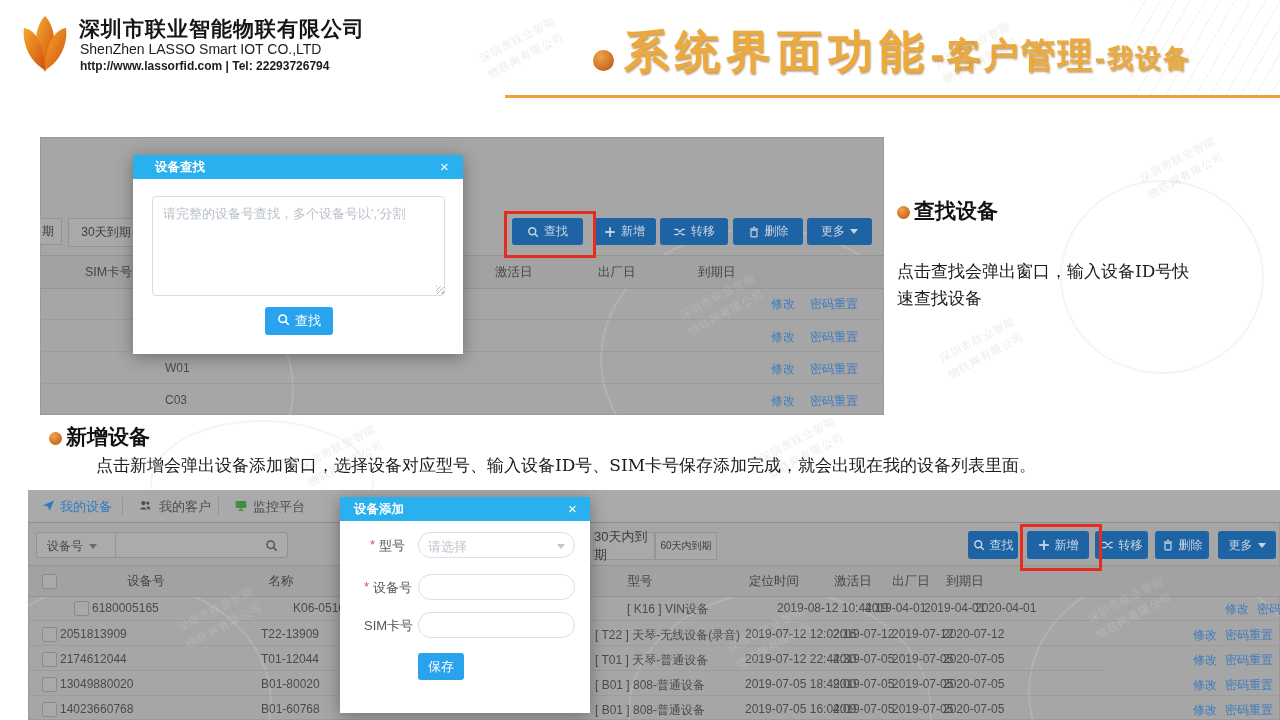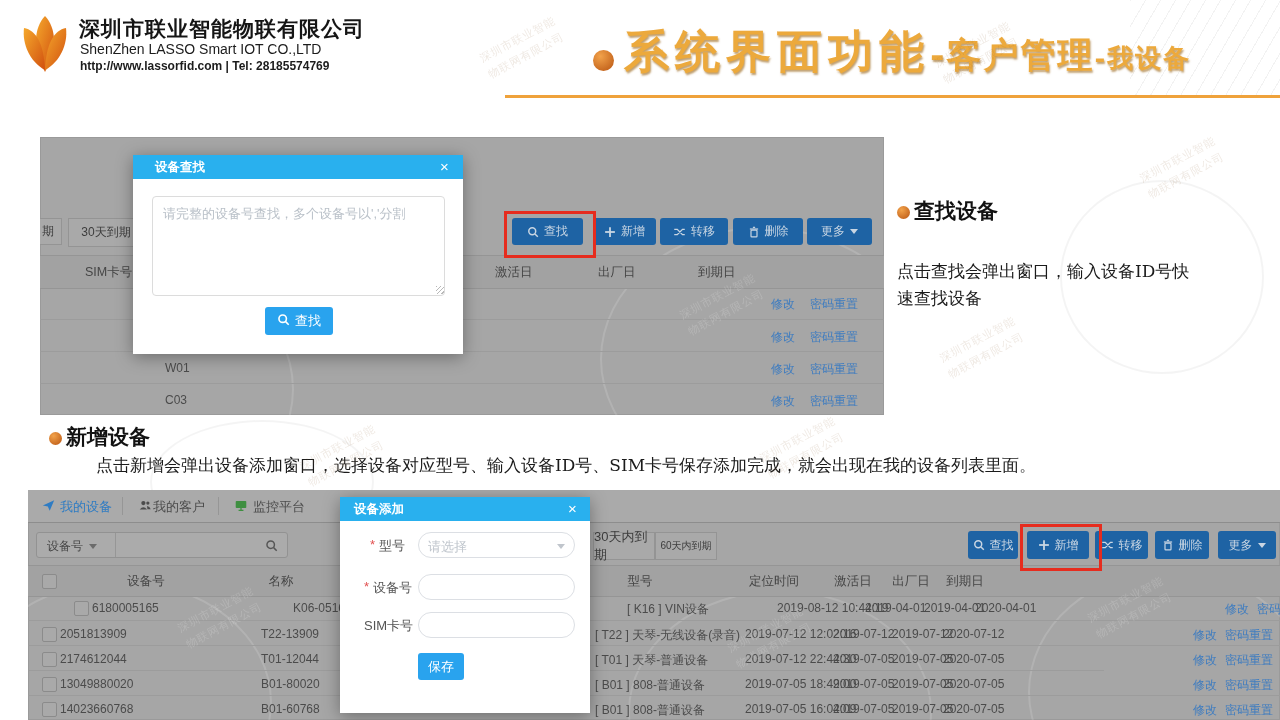--- a/index.html
+++ b/index.html
@@ -90,21 +90,21 @@
           <stop offset="1" stop-color="#d1500f"></stop>
       </linearGradient>
     </defs>
     <path fill="url(#lg)" d="M29 4 C40 16 42 36 29 60 C16 36 18 16 29 4 Z"></path>
     <path fill="url(#lg)" d="M8 16 C20 18 28 32 29 58 C14 50 6 32 8 16 Z"></path>
     <path fill="url(#lg)" d="M50 16 C38 18 30 32 29 58 C44 50 52 32 50 16 Z"></path>
   </svg>
 </div>
 <div class="a co-cn" style="left:79px;top:15px;">深圳市联业智能物联有限公司</div>
 <div class="a co-en" style="left:80px;top:41px;">ShenZhen LASSO Smart IOT CO.,LTD</div>
-<div class="a co-ct" style="left:80px;top:59px;">http://www.lassorfid.com | Tel: 28185574769</div>
+<div class="a co-ct" style="left:80px;top:59px;">http://www.lassorfid.com | Tel: 22293726794</div>
 
 <div class="a bullet" style="left:593px;top:50px;width:21px;height:21px;"></div>
 <div class="a slide-title" style="left:624px;top:22px;">
   <span class="t-main">系统界面功能</span><span class="t-sub1">-客户管理</span><span class="t-sub2">-我设备</span>
 </div>
 <div class="a hline" style="left:505px;top:95px;width:775px;"></div>
 
 <div class="a shot" style="left:40px;top:137px;width:844px;height:278px;">
   <div class="a arc" style="left:-70px;top:120px;width:320px;height:260px;"></div>
   <div class="a arc" style="left:560px;top:90px;width:320px;height:260px;"></div>
@@ -228,21 +228,21 @@
 物联网有限公司</div>
 
   <div class="a" style="left:0;top:0;width:1252px;height:32px;background:#aaaaaa;border-bottom:1px solid #8d8d8d;">
     <div class="a" style="left:14px;top:8px;display:flex;align-items:center;gap:5px;color:#2f7cc3;font-size:13px;">
       <span><svg width="13" height="13" viewBox="0 0 16 16">
             <path d="M1 8 L15 1.5 L9.5 14.5 L7.2 9.3 Z" fill="currentColor"></path>
           </svg></span>
       <span>我的设备</span>
     </div>
     <div class="a vdiv" style="left:94px;top:7px;height:18px;"></div>
-    <div class="a" style="left:110px;top:8px;display:flex;align-items:center;gap:1px;color:#4c4c4c;font-size:13px;">
+    <div class="a" style="left:110px;top:8px;display:flex;align-items:center;gap:7px;color:#4c4c4c;font-size:13px;">
       <span><svg width="14" height="13" viewBox="0 0 16 16">
             <circle cx="6" cy="5" r="2.6" fill="currentColor"></circle>
             <path d="M1.5 13 Q6 7.5 10.5 13 Z" fill="currentColor"></path>
             <circle cx="11.5" cy="5" r="2" fill="currentColor"></circle>
             <path d="M10.5 8.6 Q14 9 15 12.5 L11 12.5 Z" fill="currentColor"></path>
           </svg></span>
       <span>我的客户</span>
     </div>
     <div class="a vdiv" style="left:190px;top:7px;height:18px;"></div>
     <div class="a" style="left:206px;top:8px;display:flex;align-items:center;gap:5px;color:#4c4c4c;font-size:13px;">

